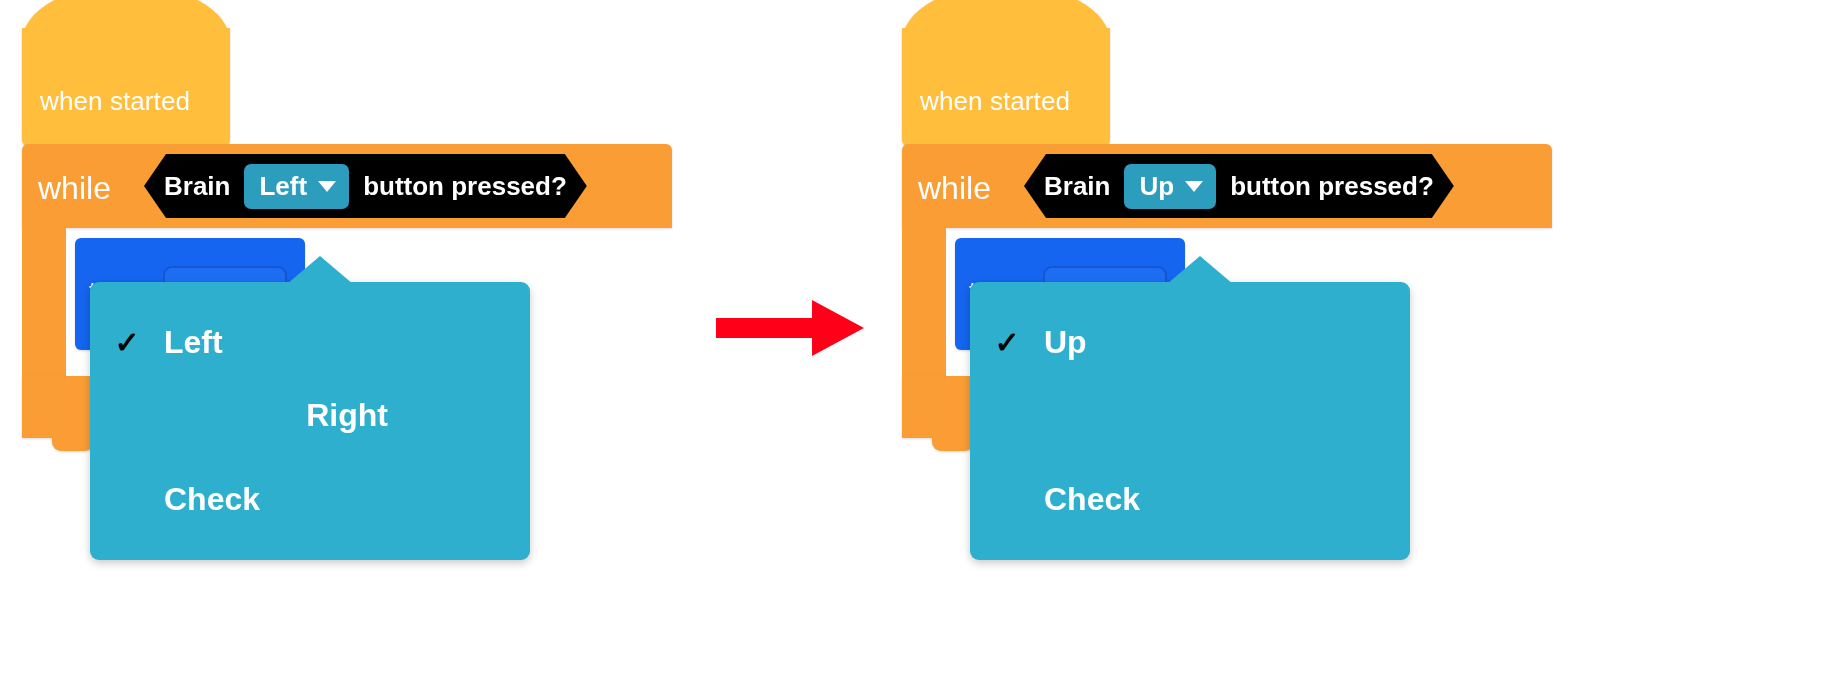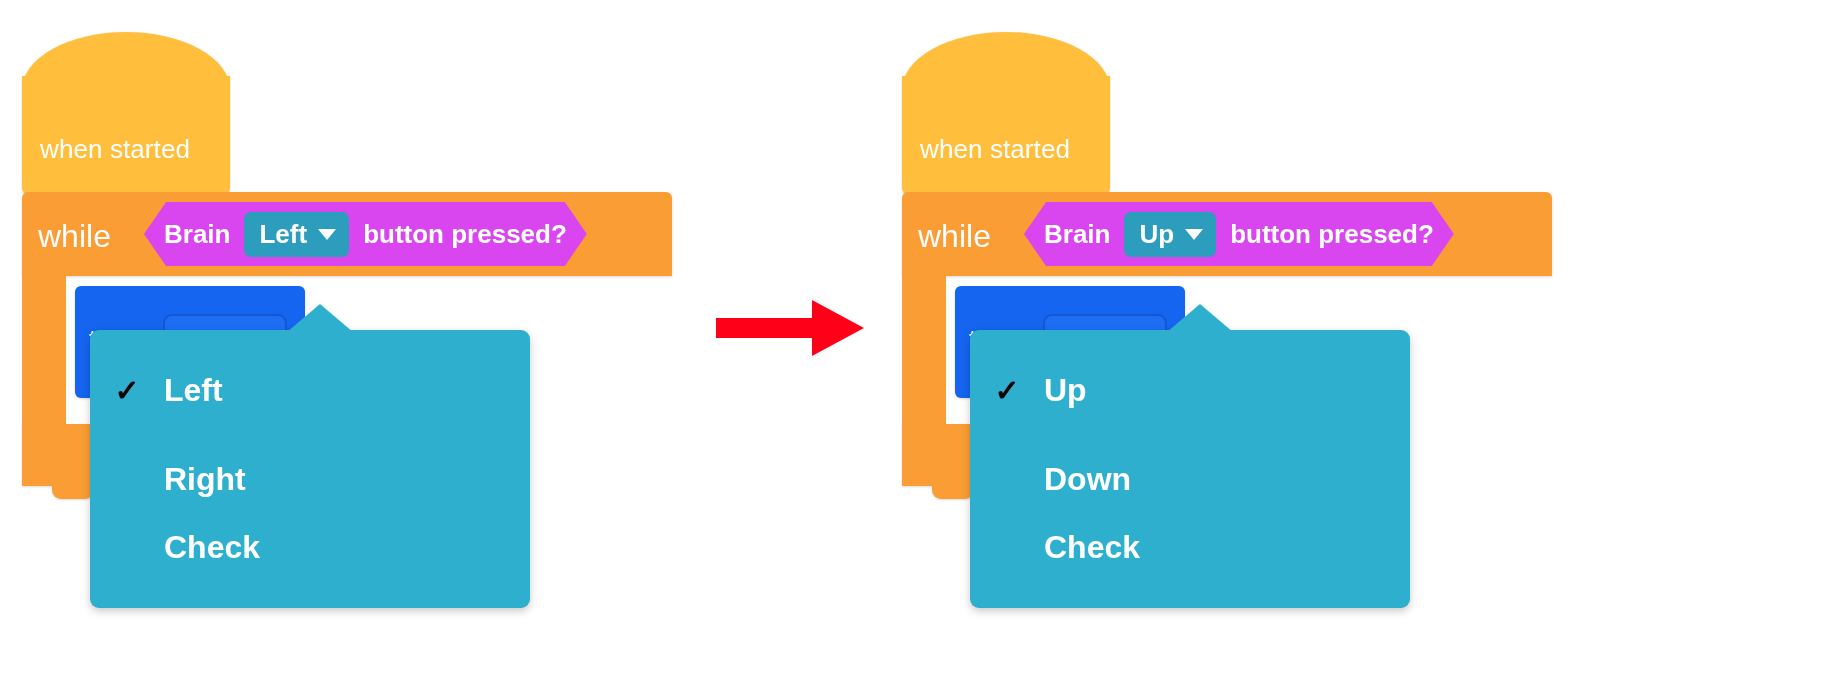--- a/index.html
+++ b/index.html
@@ -6,21 +6,21 @@
   body{
     width:1832px;height:698px;
     background:#ffffff;
     font-family:"Liberation Sans",sans-serif;
     overflow:hidden;
     position:relative;
   }
   .stage{position:absolute;left:0;top:0;width:1832px;height:698px;}
 
   
-  .stack{position:absolute;top:0;width:780px;height:592px;margin-top:48px;}
+  .stack{position:absolute;top:0;width:780px;height:592px;}
   .stack.left{left:0;}
   .stack.right{left:880px;}
 
   
   .hat{
     position:absolute;left:22px;top:28px;
     width:208px;height:118px;
     background:#ffbf3d;
     border-radius:0 0 6px 6px;
     filter:drop-shadow(0 1px 1px rgba(0,0,0,.18));
@@ -68,21 +68,21 @@
   }
   .loop-arrow{
     position:absolute;right:22px;top:12px;
     width:38px;height:38px;color:#fff;
   }
 
   
   .hex{
     position:absolute;left:122px;top:10px;
     height:64px;
-    background:#d946ef;
+    background:#000000;
     display:flex;align-items:center;
     padding:0 14px 0 14px;
     clip-path:polygon(22px 0, calc(100% - 22px) 0, 100% 50%, calc(100% - 22px) 100%, 22px 100%, 0 50%);
     box-sizing:border-box;
     filter:drop-shadow(0 1px 0 rgba(0,0,0,.10));
   }
   .hex .htxt{
     color:#fff;font-size:26px;font-weight:bold;white-space:nowrap;
     padding:0 6px;
   }
@@ -144,21 +144,21 @@
     display:flex;align-items:center;
   }
   .menu-item .check{
     width:74px;text-align:center;color:#000;font-size:30px;font-weight:bold;
     line-height:1;
   }
   .menu-item .mlabel{
     color:#fff;font-size:32px;font-weight:bold;white-space:nowrap;
   }
   .mi0{top:42px;}
-  .mi1{top:131px;}
+  .mi1{top:115px;justify-content:center;}
   .mi2{top:199px;}
 
   
   .redarrow{
     position:absolute;left:716px;top:292px;
     width:148px;height:72px;
   }
 </style>
 </head>
 <body>
@@ -263,24 +263,20 @@
       <div class="bfield"></div>
     </div>
 
     <div class="menu left">
       <div class="tip"></div>
 
       <div class="menu-item mi0">
         <span class="check">✓</span>
         <span class="mlabel">Up</span>
       </div>
-      <div class="menu-item mi1">
-        <span class="check"></span>
-        <span class="mlabel">Down</span>
-      </div>
       <div class="menu-item mi2">
         <span class="check"></span>
         <span class="mlabel">Check</span>
       </div>
     </div>
   </div>
 
 </div>
 
 </body></html>

